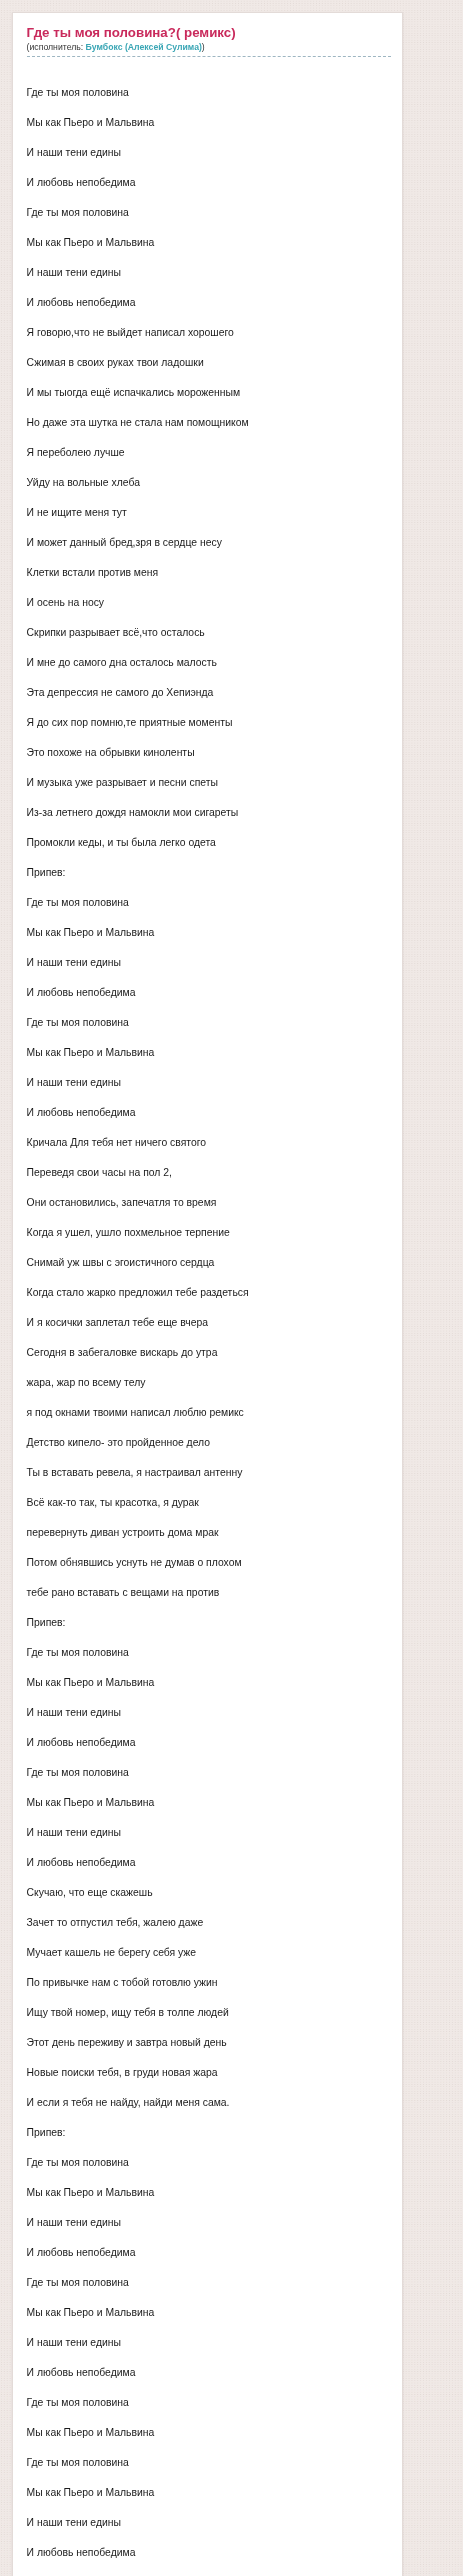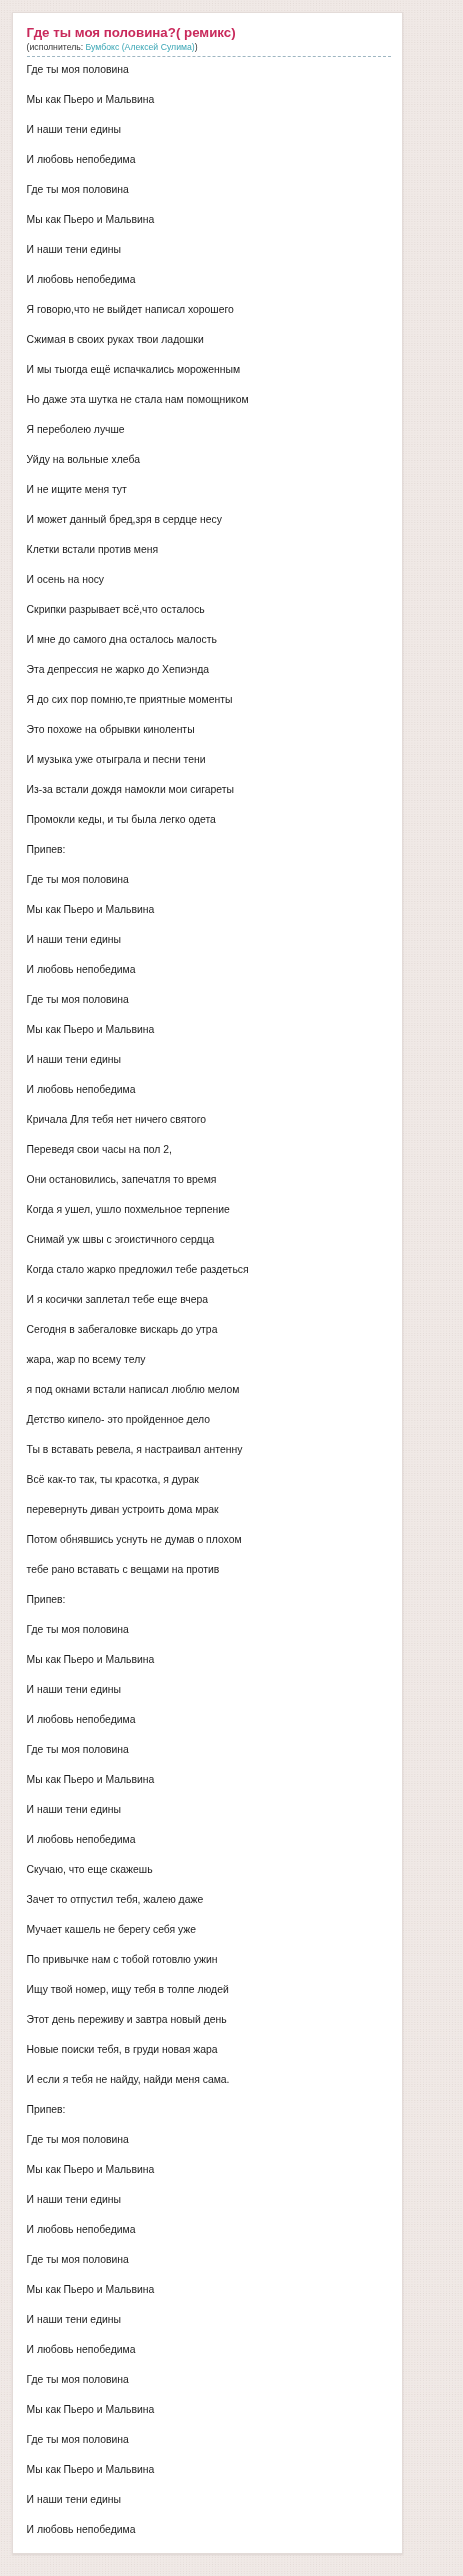--- a/index.html
+++ b/index.html
@@ -43,23 +43,25 @@
   .song-subtitle {
     margin-top: 1.7px;
     font-size: 8.7px;
     line-height: 10.4px;
     color: #333333;
   }
   .song-subtitle a.artist-link {
     color: #3aa6b5;
     text-decoration: none;
     cursor: pointer;
+    font-weight: bold;
   }
   .lyrics {
     padding-top: 7px;
+    margin-top: 23px;
   }
   .lyrics p {
     margin: 0 0 19px 0;
     font-size: 10.4px;
     line-height: 11px;
     color: #1b1b1b;
   }
   .lyrics p:last-child {
     margin-bottom: 0;
   }
@@ -90,45 +92,45 @@
         <p>И мы тыогда ещё испачкались мороженным</p>
         <p>Но даже эта шутка не стала нам помощником</p>
         <p>Я переболею лучше</p>
         <p>Уйду на вольные хлеба</p>
         <p>И не ищите меня тут</p>
         <p>И может данный бред,зря в сердце несу</p>
         <p>Клетки встали против меня</p>
         <p>И осень на носу</p>
         <p>Скрипки разрывает всё,что осталось</p>
         <p>И мне до самого дна осталось малость</p>
-        <p>Эта депрессия не жарко до Хепиэнда</p>
+        <p>Эта депрессия не самого до Хепиэнда</p>
         <p>Я до сих пор помню,те приятные моменты</p>
         <p>Это похоже на обрывки киноленты</p>
-        <p>И музыка уже отыграла и песни тени</p>
-        <p>Из-за встали дождя намокли мои сигареты</p>
+        <p>И музыка уже разрывает и песни спеты</p>
+        <p>Из-за летнего дождя намокли мои сигареты</p>
         <p>Промокли кеды, и ты была легко одета</p>
         <p>Припев:</p>
         <p>Где ты моя половина</p>
         <p>Мы как Пьеро и Мальвина</p>
         <p>И наши тени едины</p>
         <p>И любовь непобедима</p>
         <p>Где ты моя половина</p>
         <p>Мы как Пьеро и Мальвина</p>
         <p>И наши тени едины</p>
         <p>И любовь непобедима</p>
         <p>Кричала Для тебя нет ничего святого</p>
         <p>Переведя свои часы на пол 2,</p>
         <p>Они остановились, запечатля то время</p>
         <p>Когда я ушел, ушло похмельное терпение</p>
         <p>Снимай уж швы с эгоистичного сердца</p>
         <p>Когда стало жарко предложил тебе раздеться</p>
         <p>И я косички заплетал тебе еще вчера</p>
         <p>Сегодня в забегаловке вискарь до утра</p>
         <p>жара, жар по всему телу</p>
-        <p>я под окнами встали написал люблю мелом</p>
+        <p>я под окнами твоими написал люблю ремикс</p>
         <p>Детство кипело- это пройденное дело</p>
         <p>Ты в вставать ревела, я настраивал антенну</p>
         <p>Всё как-то так, ты красотка, я дурак</p>
         <p>перевернуть диван устроить дома мрак</p>
         <p>Потом обнявшись уснуть не думав о плохом</p>
         <p>тебе рано вставать с вещами на против</p>
         <p>Припев:</p>
         <p>Где ты моя половина</p>
         <p>Мы как Пьеро и Мальвина</p>
         <p>И наши тени едины</p>

